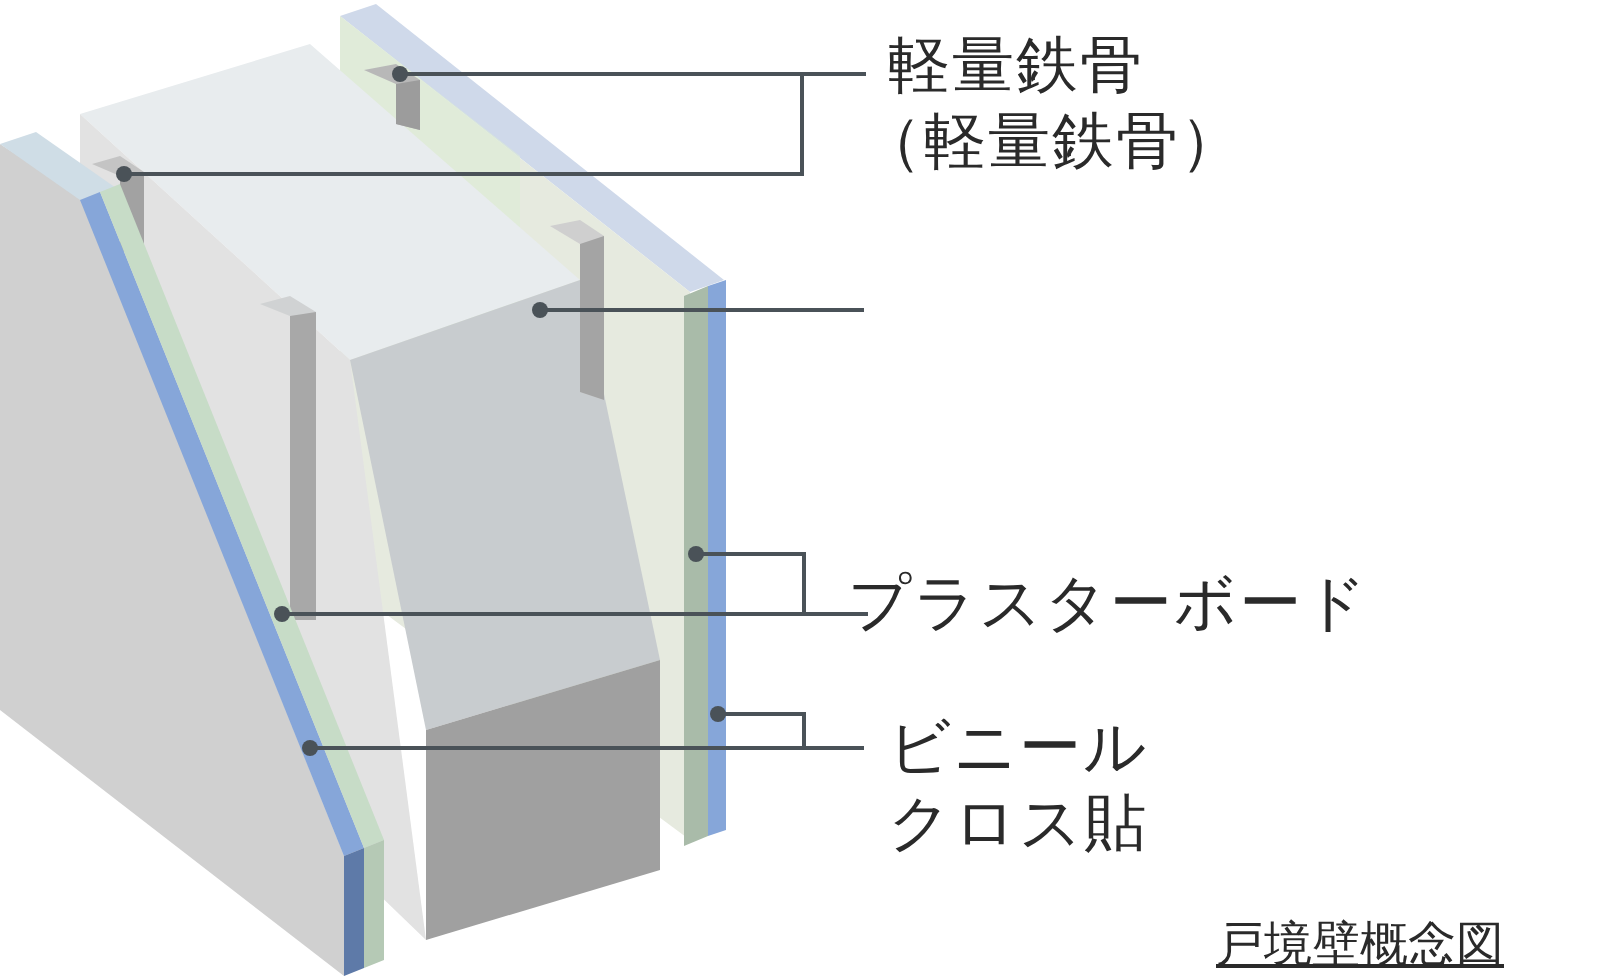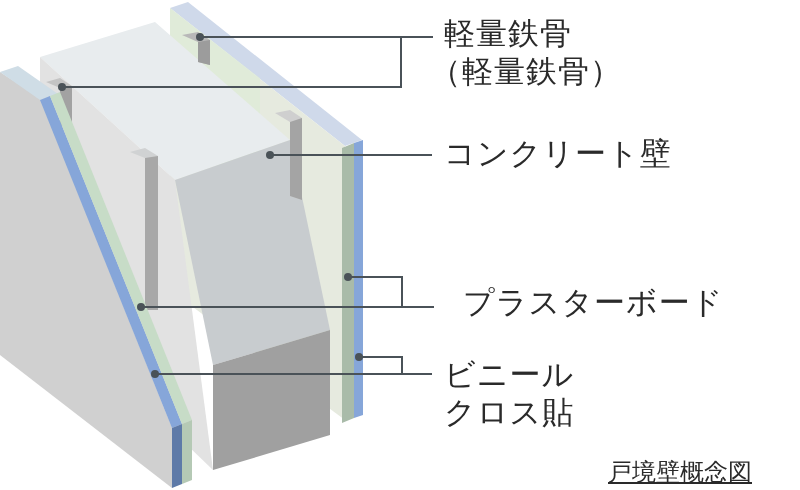--- a/index.html
+++ b/index.html
@@ -90,24 +90,23 @@
     </g>
   </svg>
 
   
   <div class="label" style="left:444px; top:14px;">
     <div>軽量鉄骨</div>
     <div style="margin-left:-14px;">（軽量鉄骨）</div>
   </div>
 
   <div class="label" style="left:444px; top:134px;">
-    <div>コンクリート壁</div>
   </div>
 
-  <div class="label" style="left:463px; top:283px;text-align:right;">
+  <div class="label" style="left:424px; top:283px;text-align:right;">
     <div>プラスターボード</div>
   </div>
 
   <div class="label" style="left:444px; top:355px;">
     <div>ビニール</div>
     <div>クロス貼</div>
   </div>
 
   <div class="caption" style="left:608px; top:458px;text-decoration:underline;">戸境壁概念図</div>
 </div>

